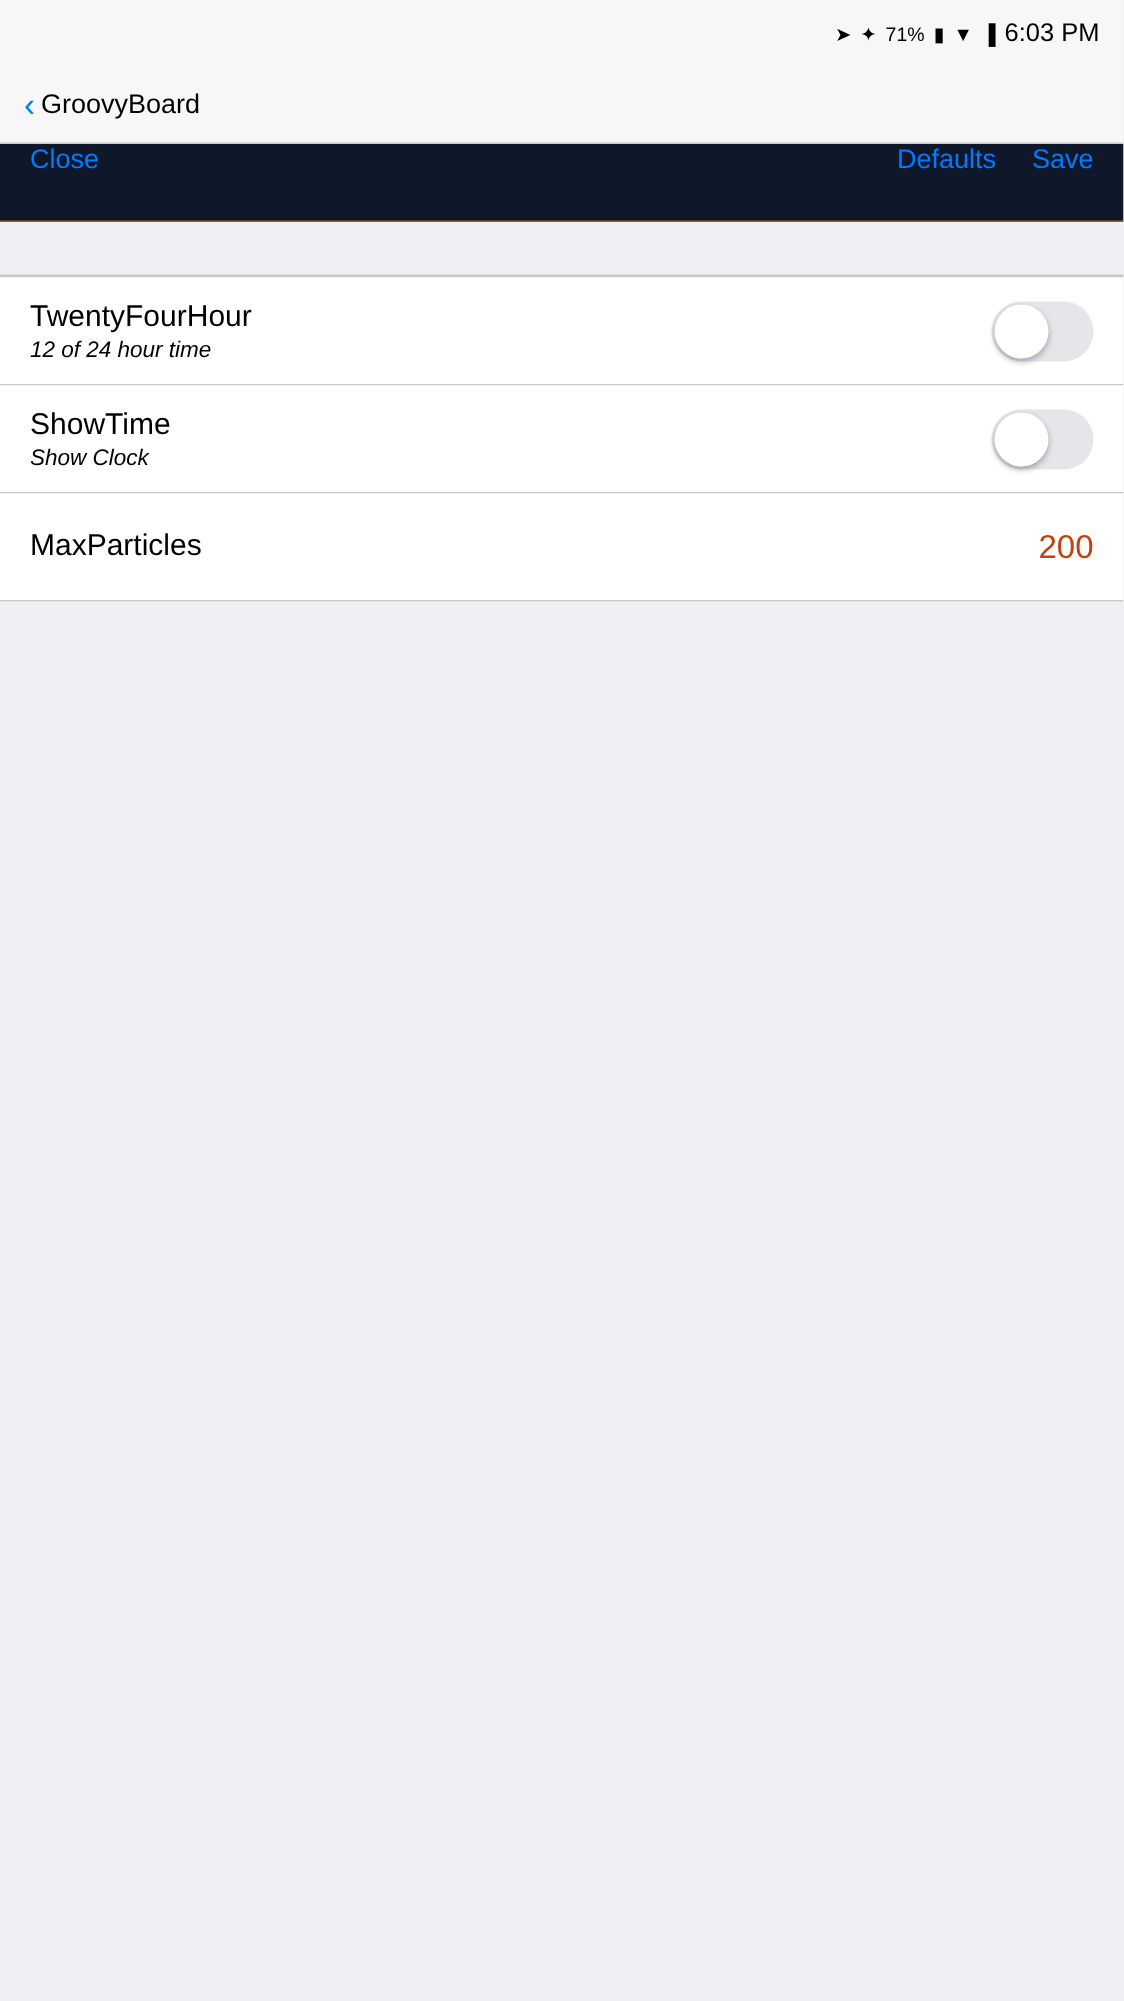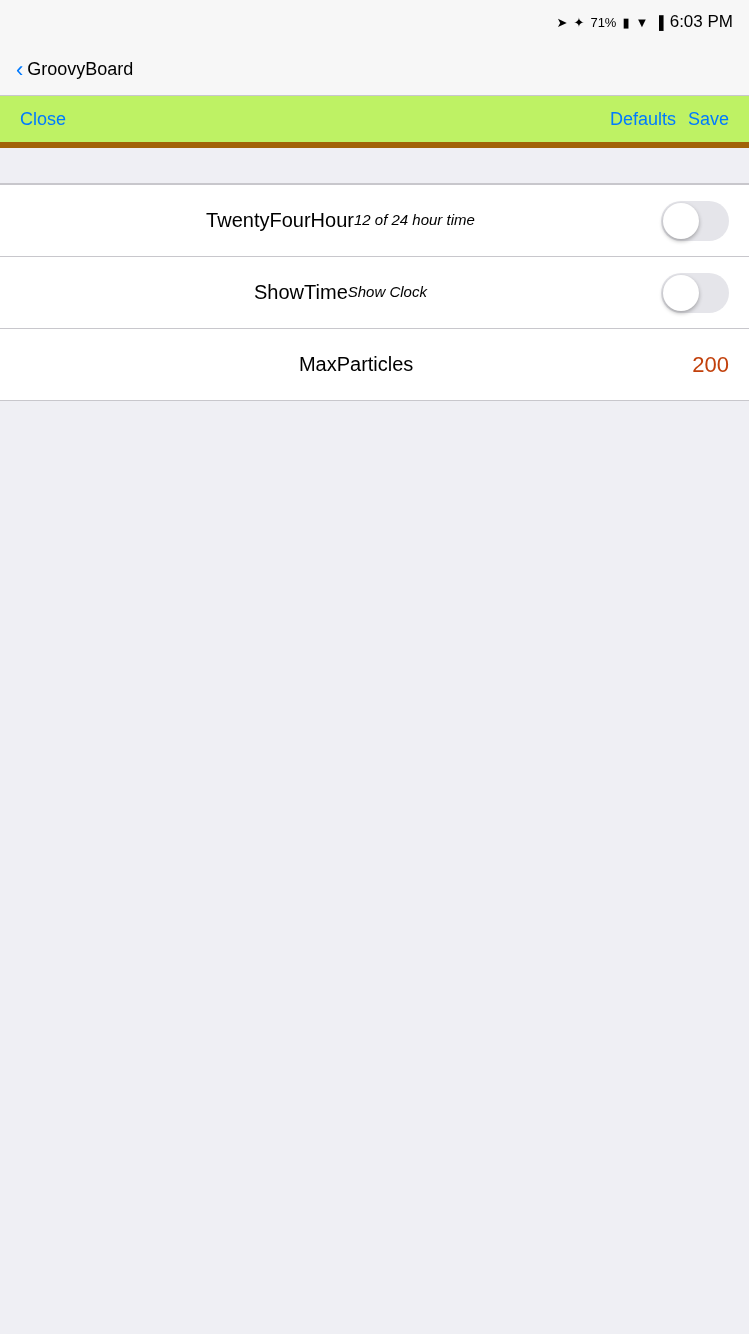--- a/index.html
+++ b/index.html
@@ -85,24 +85,23 @@
 
     .back-label {
       font-size: 18px;
       color: #000000;
     }
 
     
     .toolbar {
       width: 100%;
       height: 52px;
-      background-color: #bef264;
-      border-bottom: 6px solid #a16207;
-      display: flex;
-      align-items: center;
+      background-color: #0f172a;
+      border-bottom: 1px solid #a16207;
+      display: flex;
       justify-content: space-between;
       padding: 0 20px;
     }
 
     .toolbar-btn {
       font-size: 18px;
       color: #007aff;
       cursor: pointer;
     }
 
@@ -130,20 +129,21 @@
       background-color: #fff;
       display: flex;
       align-items: center;
       justify-content: space-between;
       padding: 14px 20px;
       border-bottom: 1px solid #c8c7cc;
     }
 
     .settings-row-content {
       display: flex;
+      flex-direction: column;
       justify-content: center;
       flex: 1;
     }
 
     .row-title {
       font-size: 20px;
       color: #000;
       font-weight: 400;
     }
 
@@ -209,21 +209,21 @@
 <div class="nav-bar">
   <div class="back-button">
     <span class="back-chevron">‹</span>
     <span class="back-label">GroovyBoard</span>
   </div>
 </div>
 
 <div class="toolbar">
   <span class="toolbar-btn">Close</span>
   <div class="toolbar-spacer"></div>
-  <span class="toolbar-btn" style="margin-right: 12px;">Defaults</span>
+  <span class="toolbar-btn" style="margin-right: 24px;">Defaults</span>
   <span class="toolbar-btn">Save</span>
 </div>
 
 <div class="section-header"></div>
 
 <div class="settings-list">
 
   <div class="settings-row">
     <div class="settings-row-content">
       <span class="row-title">TwentyFourHour</span>

